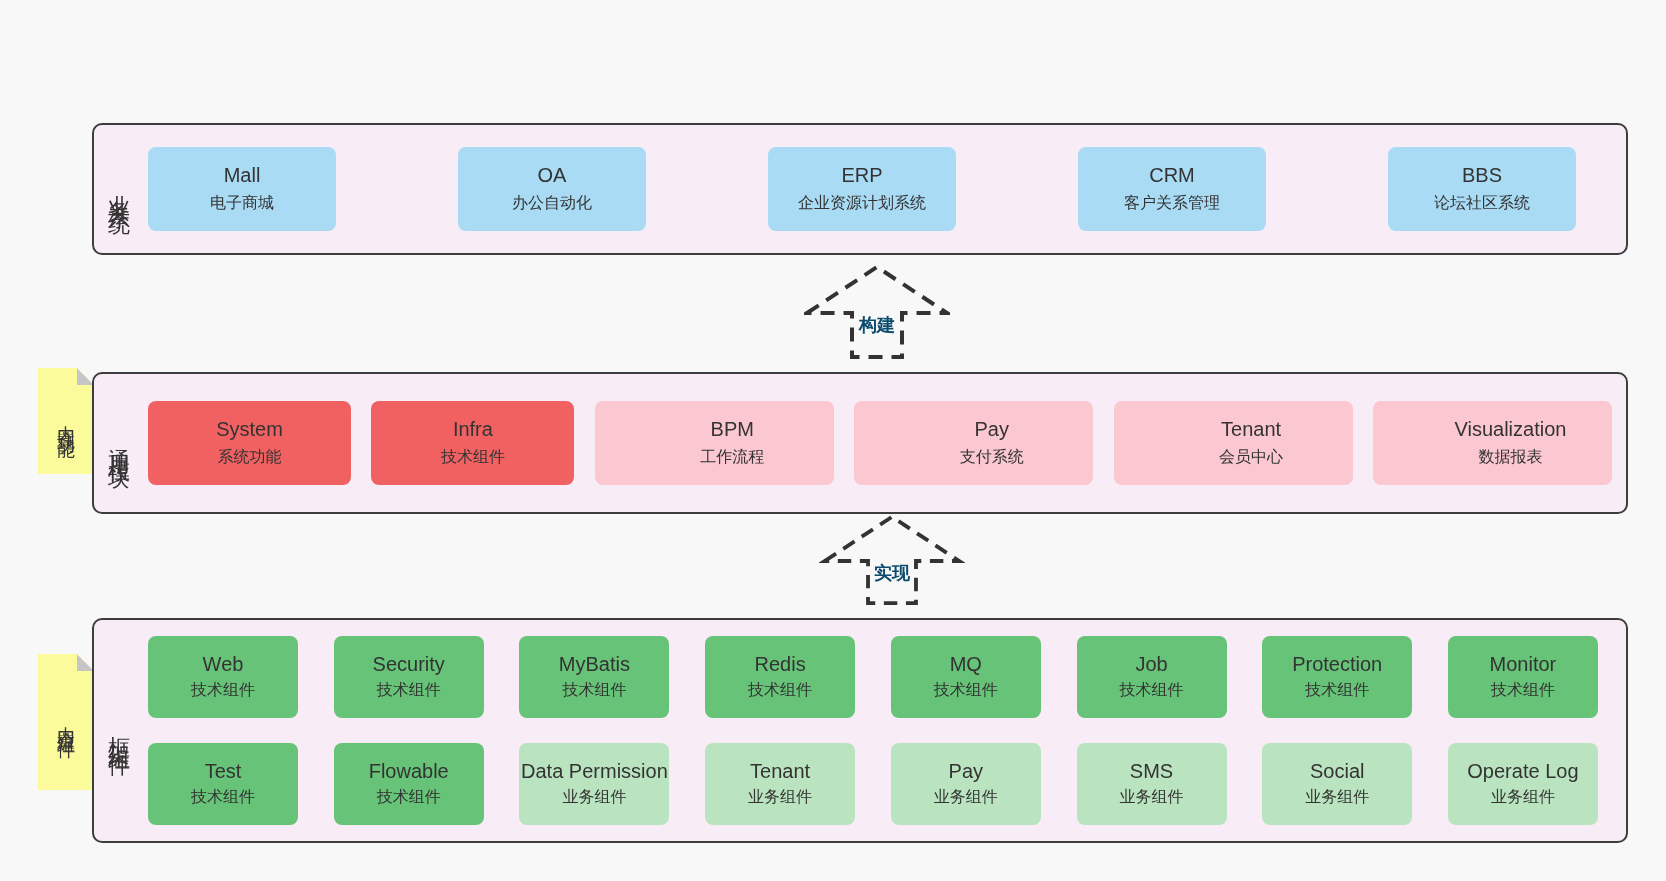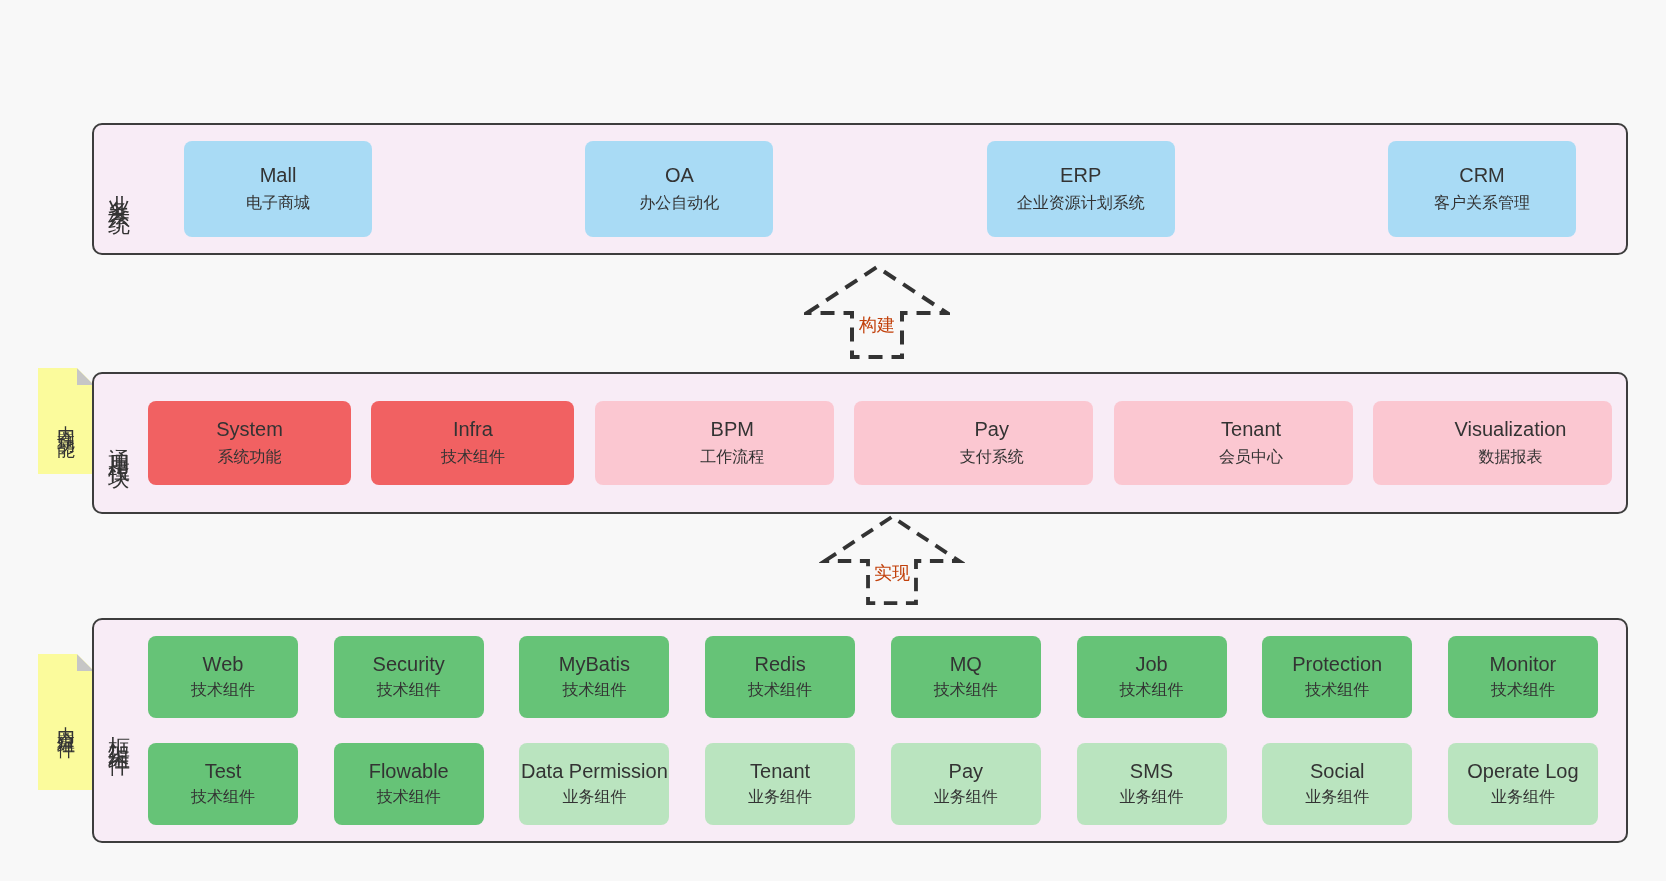--- a/index.html
+++ b/index.html
@@ -24,21 +24,21 @@
   .boxes{flex:1;display:flex;justify-content:space-between;align-items:center;margin-left:14px;}
   .band-1 .boxes{margin-right:50px;}
   .band-2 .boxes{margin-right:14px;}
   .rows{flex:1;display:flex;flex-direction:column;gap:25px;margin-left:14px;margin-right:28px;}
   .rows .boxes{margin-left:0;}
   .box{
     border-radius:8px;display:flex;flex-direction:column;
     align-items:center;justify-content:center;text-align:center;
     line-height:27px;flex:0 0 auto;
   }
-  .band-1 .box{width:188px;height:96px;margin-left:36px;}
+  .band-1 .box{width:188px;height:84px;}
   .band-2 .box{width:203px;height:84px;}
   .band-3 .box{width:150px;height:82px;line-height:26px;}
   .box-title{font-size:20px;}
   .box-subtitle{font-size:16px;}
   .c-blue{background:#A9DBF5;}
   .c-red{background:#F16162;}
   .c-pink{background:#FBC7D1;padding-left:36px;}
   .c-green{background:#66C377;}
   .c-green_light{background:#BAE4BF;}
   .note{
@@ -55,21 +55,21 @@
   .note-text{
     writing-mode:vertical-lr;text-orientation:upright;
     font-size:18px;letter-spacing:5px;line-height:1;color:#333;
   }
   .arrow{position:absolute;z-index:3;}
   .arrow-1{left:804px;top:263px;width:146px;height:98px;}
   .arrow-2{left:819px;top:513px;width:146px;height:94px;}
   .arrow svg{display:block;width:100%;height:100%;}
   .arrow-label{
     position:absolute;left:50%;top:51%;transform:translateX(-50%);
-    background:#F8F8F8;font-size:18px;padding:0 3px;white-space:nowrap;color:#c2410c;
+    background:#F8F8F8;font-size:18px;padding:0 3px;white-space:nowrap;color:#0c4a6e;font-weight:bold;
   }
 </style>
 </head>
 <body>
 
 <div>
 
   <div class="note note-1">
     <span class="note-fold"></span>
     <span class="note-text">内置功能</span>
@@ -91,20 +91,24 @@
           <div class="box-title">OA</div>
           <div class="box-subtitle">办公自动化</div>
         </div>
         <div class="box c-blue">
           <div class="box-title">ERP</div>
           <div class="box-subtitle">企业资源计划系统</div>
         </div>
         <div class="box c-blue">
           <div class="box-title">CRM</div>
           <div class="box-subtitle">客户关系管理</div>
+        </div>
+        <div class="box c-blue">
+          <div class="box-title">BBS</div>
+          <div class="box-subtitle">论坛社区系统</div>
         </div>
       </div>
   </section>
 
   <div class="arrow arrow-1">
     <svg viewBox="0 0 146 98">
       <polygon points="3,50 73,4 143,50 98,50 98,94 48,94 48,50" fill="none" stroke="#333333" stroke-width="4" stroke-dasharray="14 9"></polygon>
     </svg>
     <span class="arrow-label">构建</span>
   </div>

